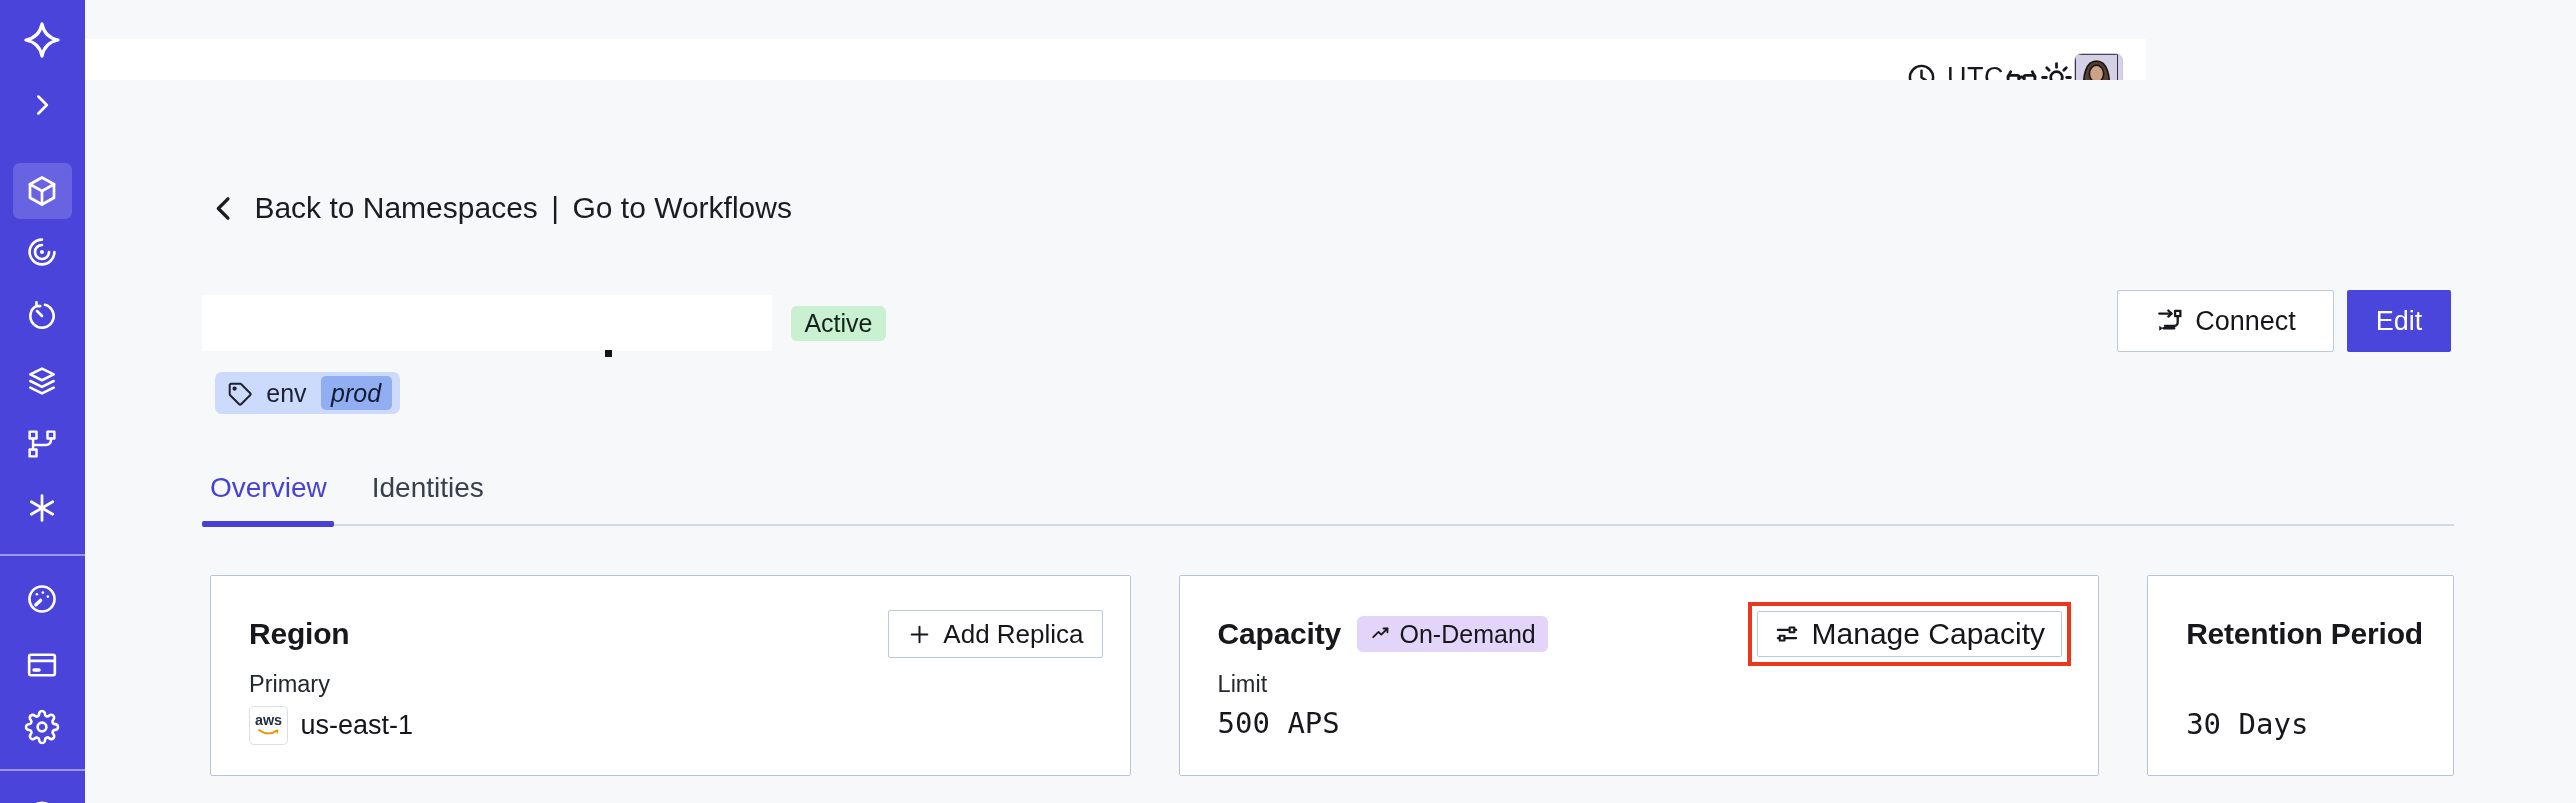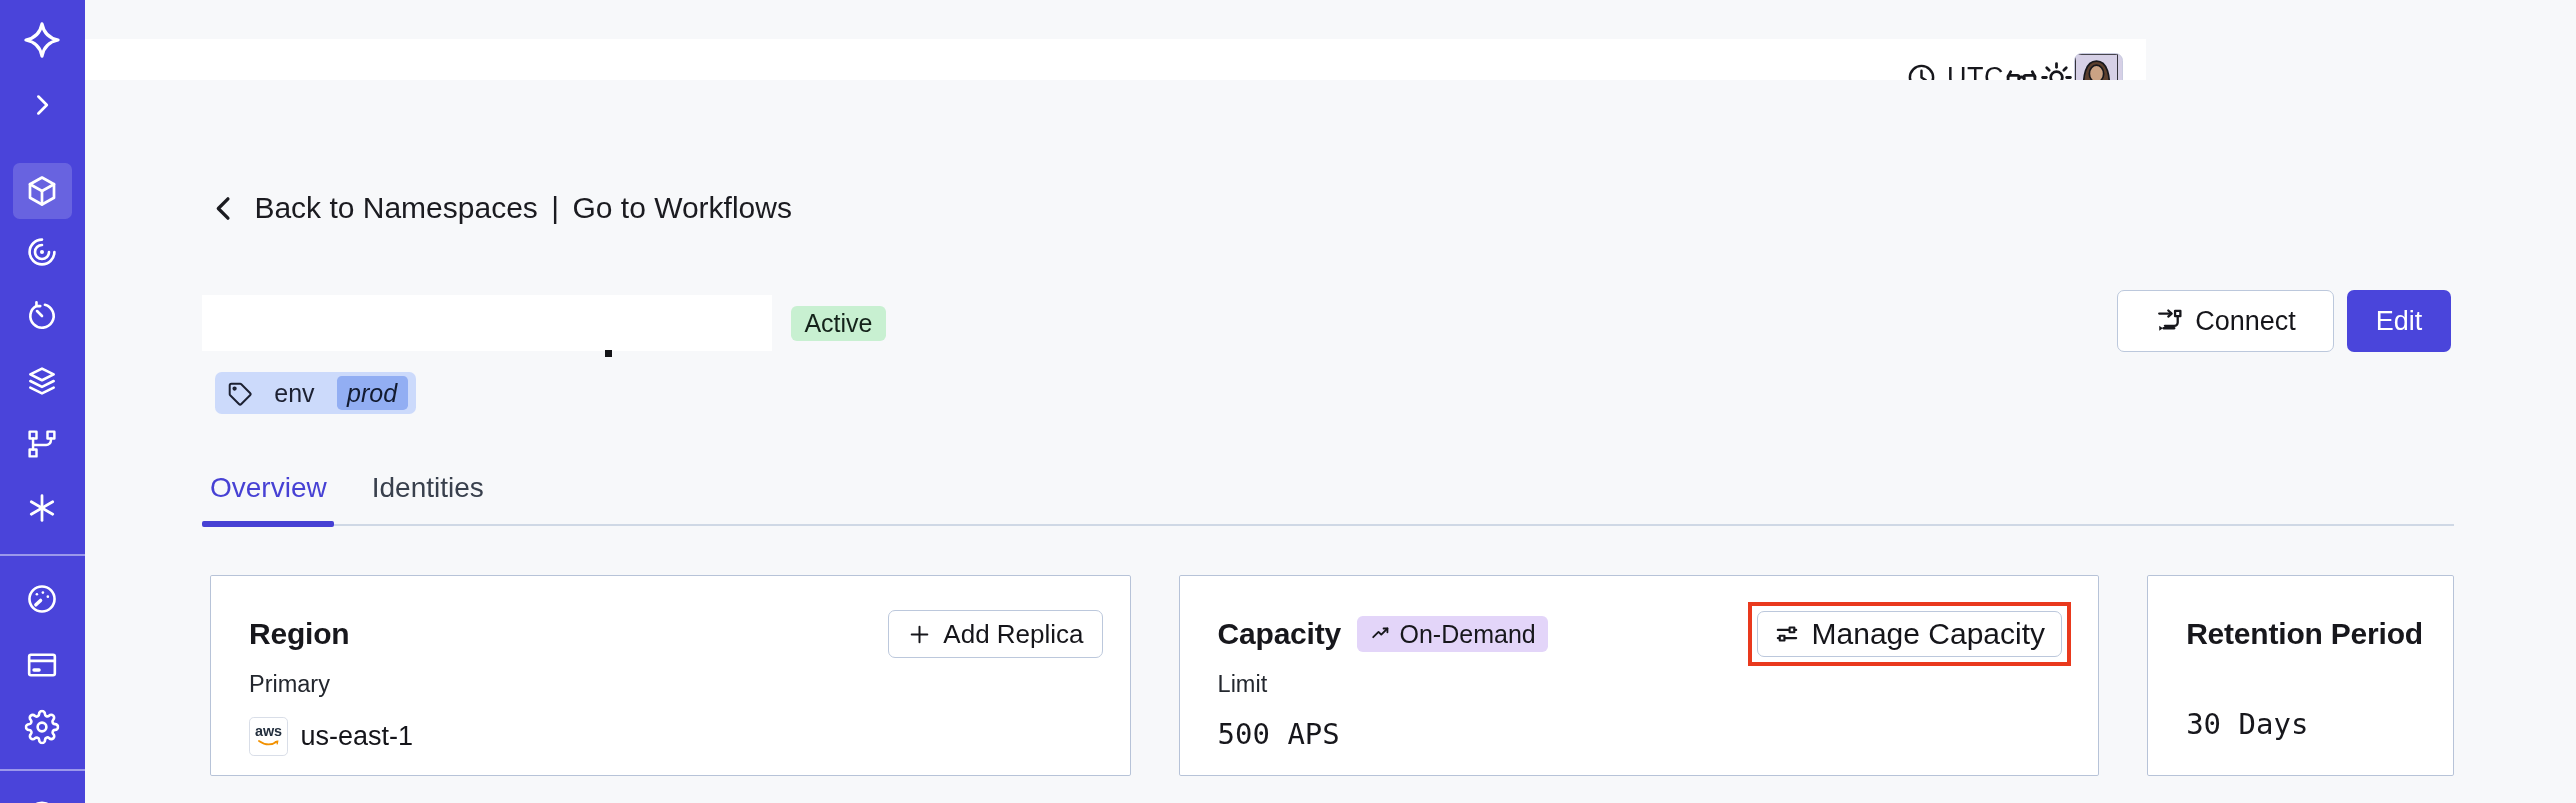--- a/index.html
+++ b/index.html
@@ -32,26 +32,26 @@
               font-size:30px;font-weight:500;color:#1b1b20;}
   .breadcrumb .crumb{cursor:pointer;}
   .breadcrumb svg{stroke:#1b1b20;fill:none;stroke-width:2.4;stroke-linecap:round;stroke-linejoin:round;}
 
   .title-section{position:absolute;left:125px;top:210px;width:2244px;height:144px;}
   .redact-box{position:absolute;left:-7.7px;top:4.8px;width:570px;height:56px;background:#fff;}
   .redact-dot{position:absolute;left:395px;top:60px;width:6.7px;height:6.7px;background:#141418;}
   .status-badge{position:absolute;left:581px;top:16.3px;height:35px;padding:0 13.4px;border-radius:5.8px;
                 background:#C8F0D1;color:#14231a;font-size:25px;display:flex;align-items:center;}
   .tag-pill{position:absolute;left:4.8px;top:82px;height:42px;border-radius:6.7px;background:#CCDAFB;
-            display:flex;align-items:center;gap:22px;padding:0 8.6px 0 12.5px;color:#1d2132;font-size:25px;}
+            display:flex;align-items:center;gap:14px;padding:0 8.6px 0 12.5px;color:#1d2132;font-size:25px;}
   .tag-pill svg{stroke:#1d2132;fill:none;stroke-width:1.9;stroke-linejoin:round;}
   .tag-value{background:#92AEF3;border-radius:4.8px;padding:2.9px 10.5px;font-size:25px;color:#121a30;font-style:italic;}
   .header-actions{position:absolute;right:2.9px;top:0;display:flex;gap:13.4px;}
   .btn{display:flex;align-items:center;justify-content:center;gap:11.5px;background:#fff;
-       border:1.9px solid #bcc8dc;border-radius:7px;font-size:27px;font-weight:500;color:#15151a;
+       border:1.9px solid #bcc8dc;border-radius:2px;font-size:27px;font-weight:500;color:#15151a;
        cursor:pointer;box-sizing:border-box;}
   .btn svg{stroke:#17171c;fill:none;stroke-width:1.9;stroke-linecap:round;stroke-linejoin:round;}
   .btn-connect{width:217px;height:62px;}
   .btn-edit{width:104px;height:62px;background:#4A45DB;border:none;color:#fff;font-weight:500;}
 
   .tabs{position:absolute;left:125px;top:392px;width:2244px;border-bottom:2.9px solid #cfd8e5;
         display:flex;gap:45px;}
   .tab{position:relative;padding-bottom:20px;font-size:28px;font-weight:500;color:#39404d;cursor:pointer;}
   .tab.active{color:#4741D4;}
   .tab.active::after{content:"";position:absolute;left:-7.7px;right:-7.7px;bottom:-2.9px;height:5.8px;
@@ -66,21 +66,21 @@
   .card-header{margin-top:34px;height:48px;display:flex;align-items:center;justify-content:space-between;}
   .card-title-row{display:flex;align-items:center;gap:16.3px;}
   .card-title{font-size:30px;font-weight:600;letter-spacing:-0.2px;}
   .action-btn{height:48px;padding:0 18px;font-size:26px;}
   .ondemand-badge{height:36px;background:#E3D5F9;border-radius:5.8px;display:flex;align-items:center;
                   gap:7.7px;padding:0 12.5px;font-size:25px;color:#17171c;}
   .ondemand-badge svg{stroke:#17171c;fill:none;stroke-width:2;stroke-linecap:round;stroke-linejoin:round;}
   .highlight-red{border:4.8px solid #E9391D;padding:4.8px;}
   .manage-btn{height:46px;padding:0 16.3px;font-size:30px;border-width:1.9px;}
   .field-label{margin-top:12.5px;font-size:23.5px;color:#23272e;}
-  .value-row{margin-top:19px;display:flex;align-items:center;gap:12.5px;font-size:27px;color:#15151a;}
+  .value-row{margin-top:8px;display:flex;align-items:center;gap:12.5px;font-size:27px;color:#15151a;}
   .mono-value{font-family:"DejaVu Sans Mono",monospace;font-size:29px;color:#17171c;}
   .retention-value{margin-top:49px;}
   .aws-badge{width:39px;height:39px;border:1.9px solid #d9dee8;border-radius:4.8px;background:#fff;
              box-sizing:border-box;display:flex;flex-direction:column;align-items:center;
              justify-content:center;gap:1px;}
   .aws-text{font-size:14.4px;font-weight:700;color:#232f3e;line-height:13.4px;}
 </style>
 </head>
 <body>
 

